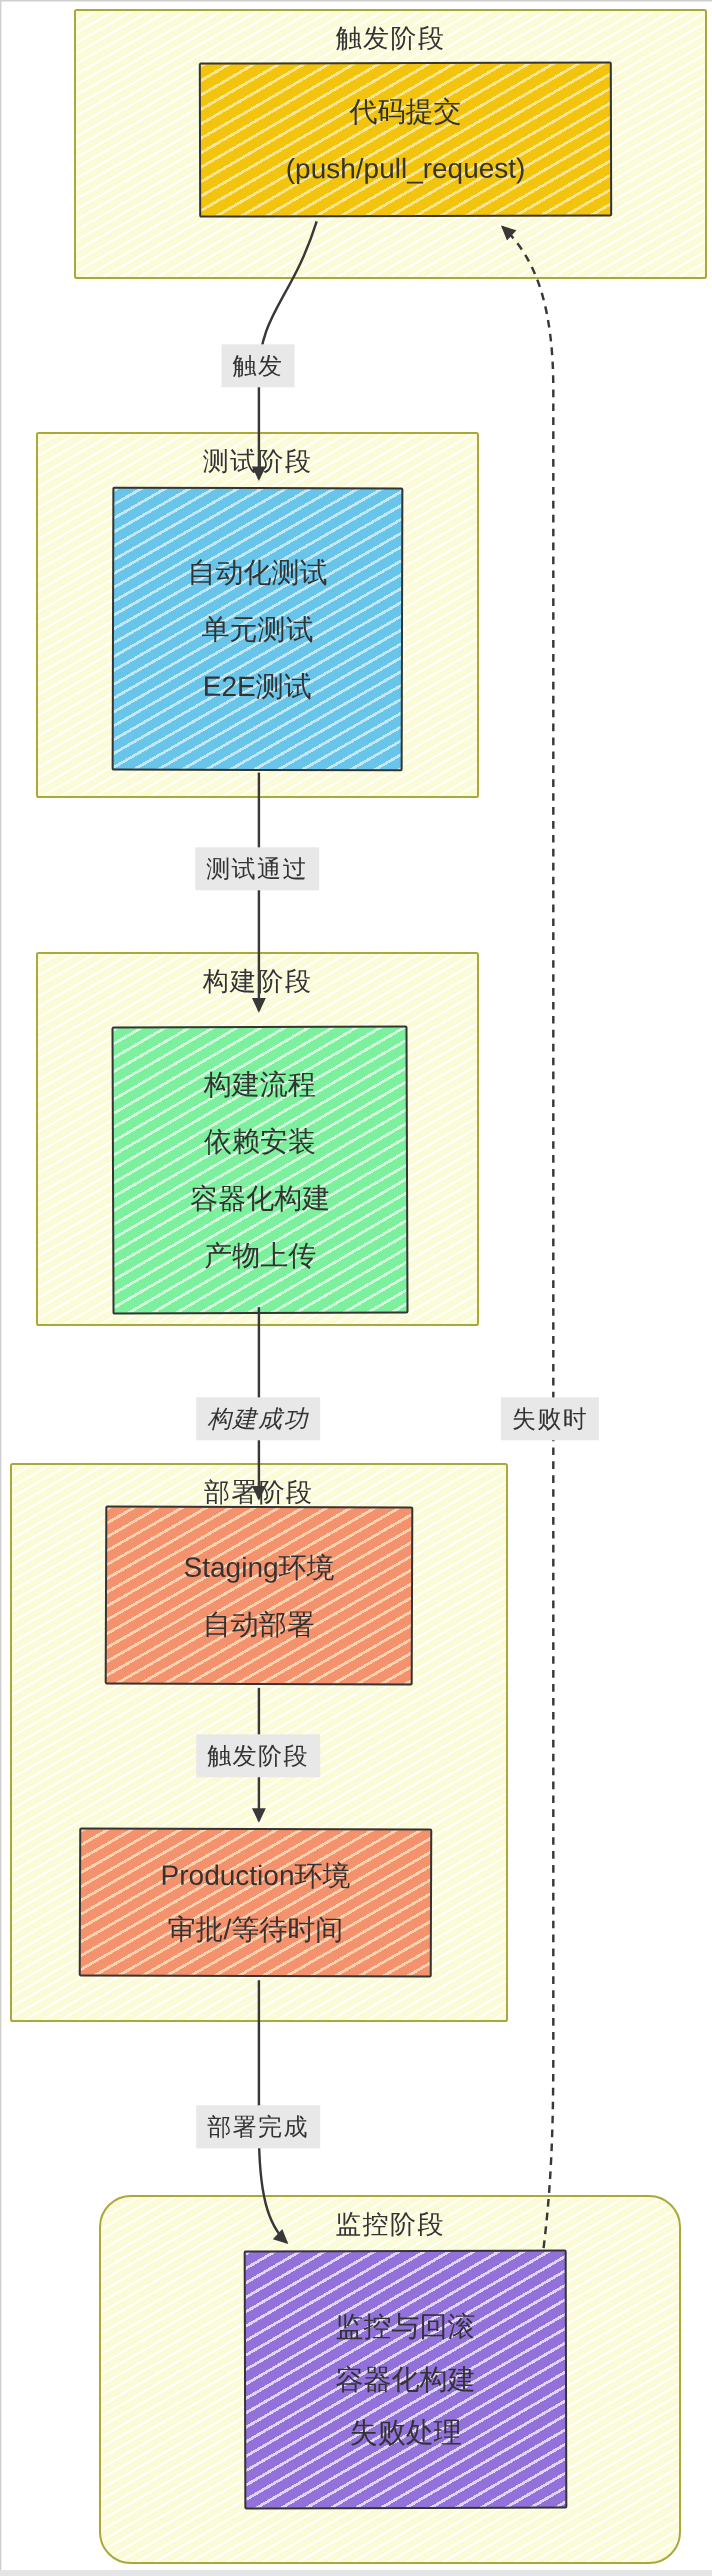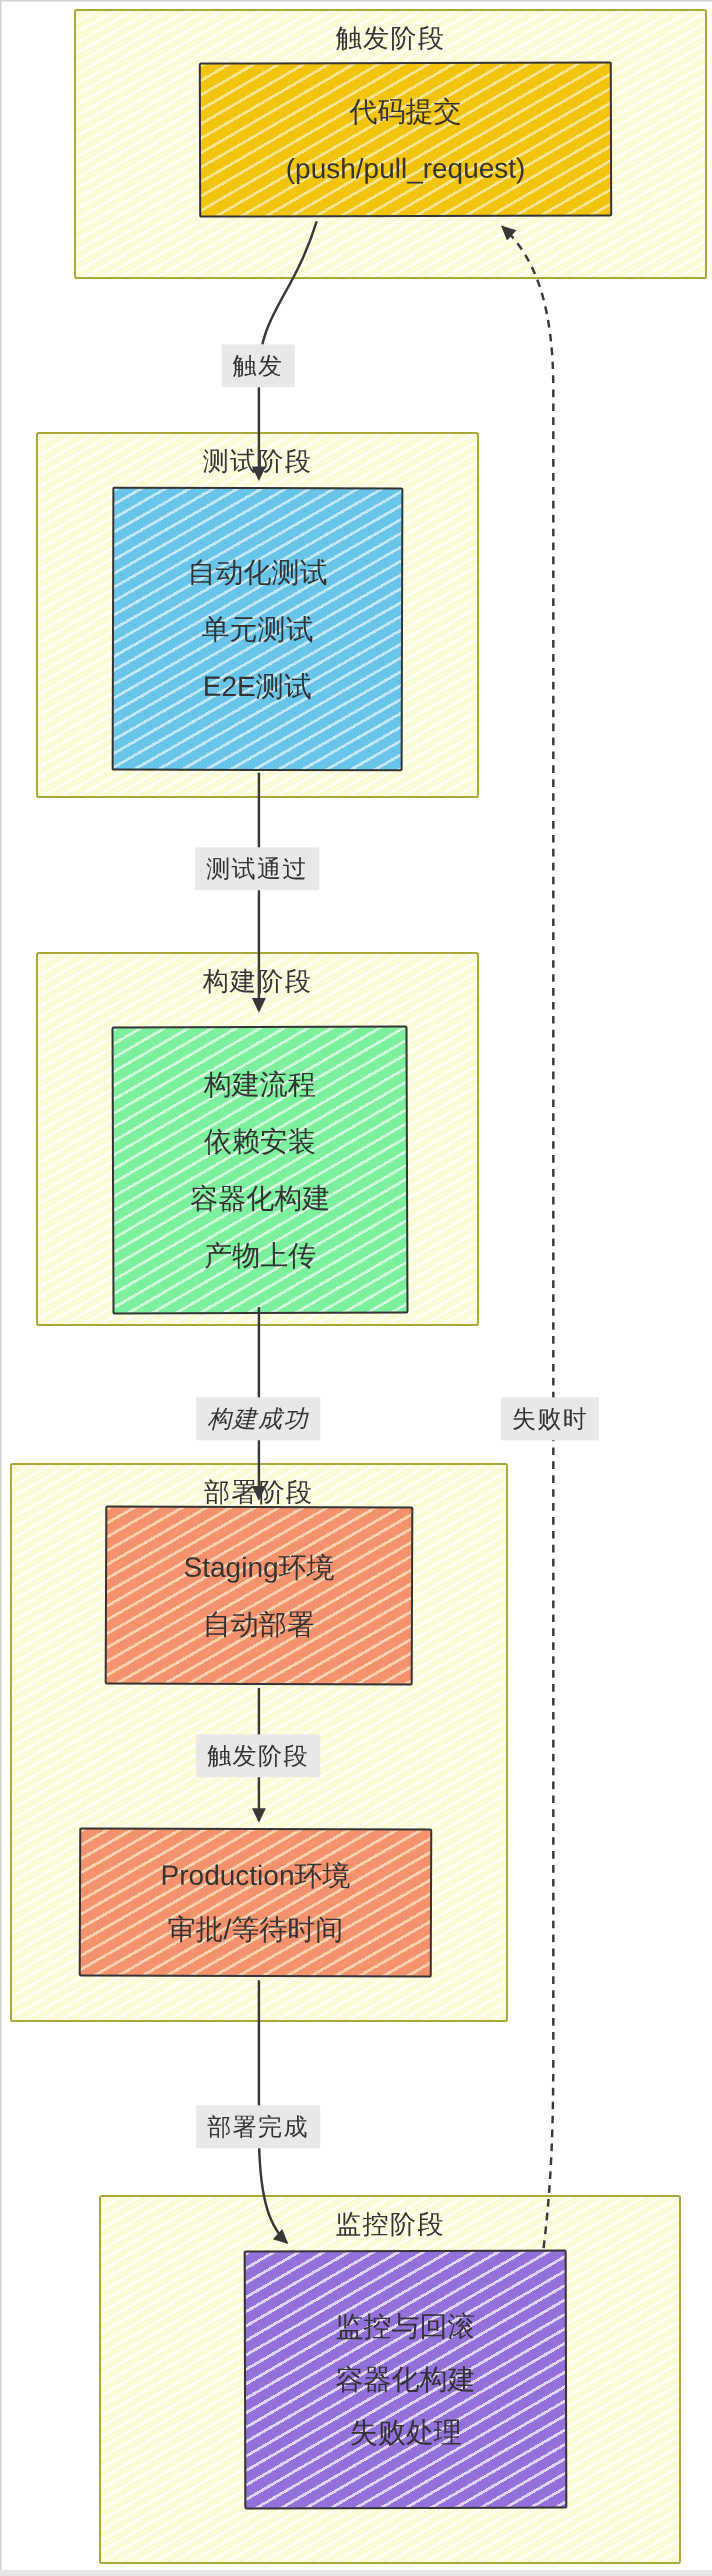--- a/index.html
+++ b/index.html
@@ -82,21 +82,21 @@
     <div class="node node-orange" style="left:93px;top:41px;width:304px;height:175px;">
       <div class="nline">Staging环境</div>
       <div class="nline">自动部署</div>
     </div>
     <div class="node node-orange" style="left:67px;top:363px;width:349px;height:145px;">
       <div class="nline" style="line-height:54px">Production环境</div>
       <div class="nline" style="line-height:54px">审批/等待时间</div>
     </div>
   </section>
 
-  <section class="stage" style="left:99px;top:2195px;width:578px;height:365px;">
+  <section class="stage" style="left:99px;top:2195px;width:578px;height:365px;border-radius:32px;">
     <div class="stage-title">监控阶段</div>
     <div class="node node-purple" style="left:143px;top:53px;width:319px;height:255px;">
       <div class="nline" style="line-height:53px">监控与回滚</div>
       <div class="nline" style="line-height:53px">容器化构建</div>
       <div class="nline" style="line-height:53px">失败处理</div>
     </div>
   </section>
 
   <svg class="edges" viewBox="0 0 1023 3701" xmlns="http://www.w3.org/2000/svg">
     <defs>

